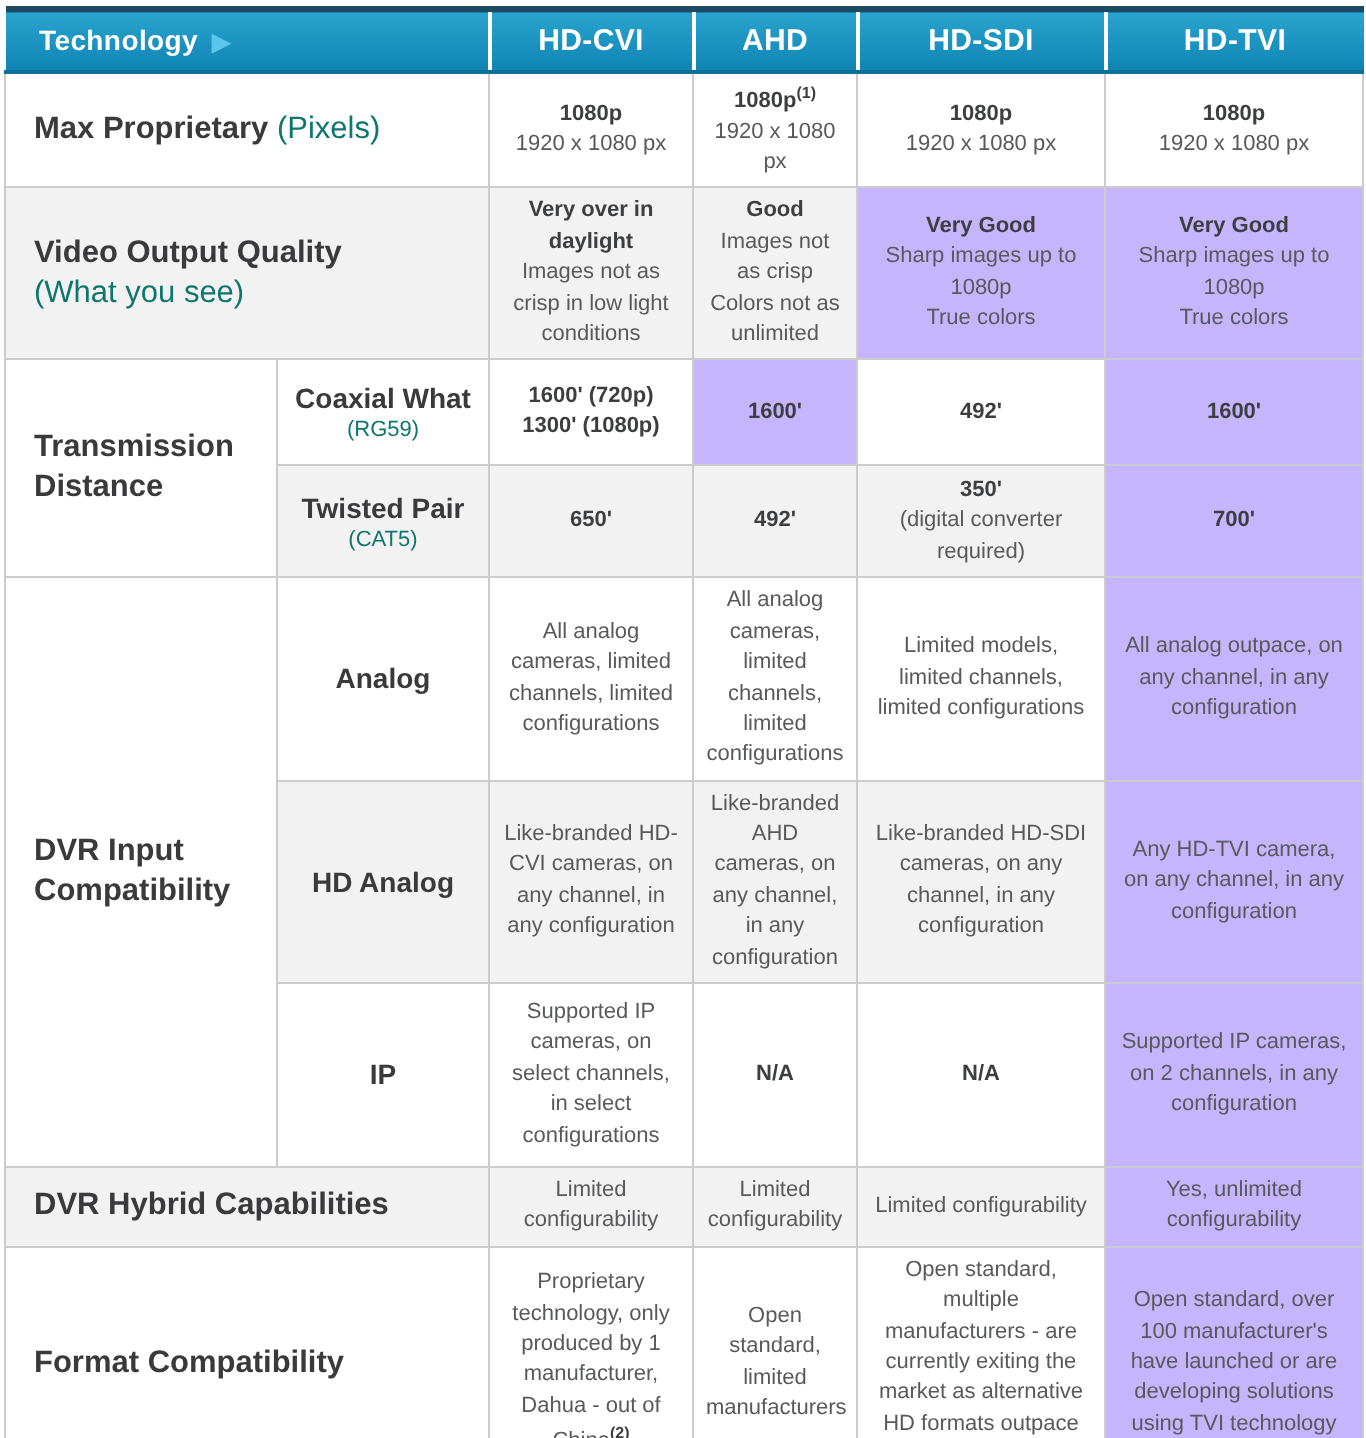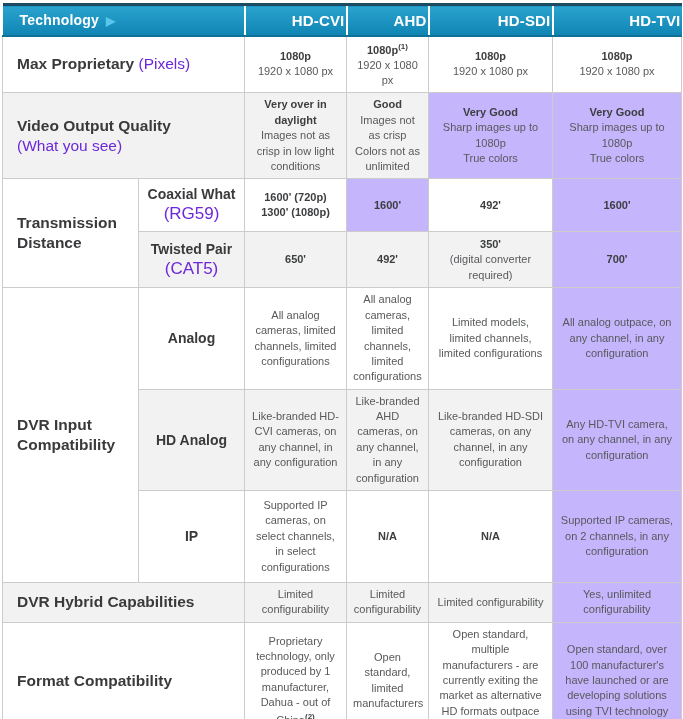--- a/index.html
+++ b/index.html
@@ -12,41 +12,41 @@
   
   th {
     background: linear-gradient(#2aa3ce, #0f84b3);
     color: #ffffff;
     font-size: 15px;
     font-weight: bold;
     border-top: 3px solid #1b4a61;
     border-bottom: 2px solid #0d7096;
     border-left: 2px solid #ffffff;
     height: 31px;
-    text-align: right;
+    text-align: center;
     letter-spacing: .2px;
   }
   th.tech { border-left: none; text-align: left; padding-left: 17px; font-size: 14px; }
   .arrow { color: #5ac6ec; font-size: 12px; margin-left: 7px; }
 
   
   td {
     border: 1px solid #cccccc;
     vertical-align: middle;
     text-align: center;
     padding: 4px 6px;
   }
   .bg-g { background: #f2f2f2; }
   .bg-b { background: #c4b5fd; }
 
   .rowlbl { text-align: left; padding-left: 14px; font-size: 15.5px; font-weight: bold; color: #3a3a3c; line-height: 1.3; }
-  .note { font-weight: normal; color: #6d28d9; }
+  .note { font-weight: normal; color: #0f766e; }
   .blocknote { display: block; }
   .sublbl { font-size: 14px; font-weight: bold; color: #3a3a3c; line-height: 1.3; }
-  .sublbl .note { display: block; font-size: 17px; }
+  .sublbl .note { display: block; font-size: 11px; }
 
   .d { font-size: 11px; color: #58595b; line-height: 1.4; }
   .bld { font-weight: bold; color: #3d3e40; }
   .blk { display: block; }
   sup.fn { font-size: 8px; font-weight: bold; color: #3d3e40; }
 
   
   tr.r-maxres   { height: 56px; }
   tr.r-video    { height: 86px; }
   tr.r-coax     { height: 53px; }

